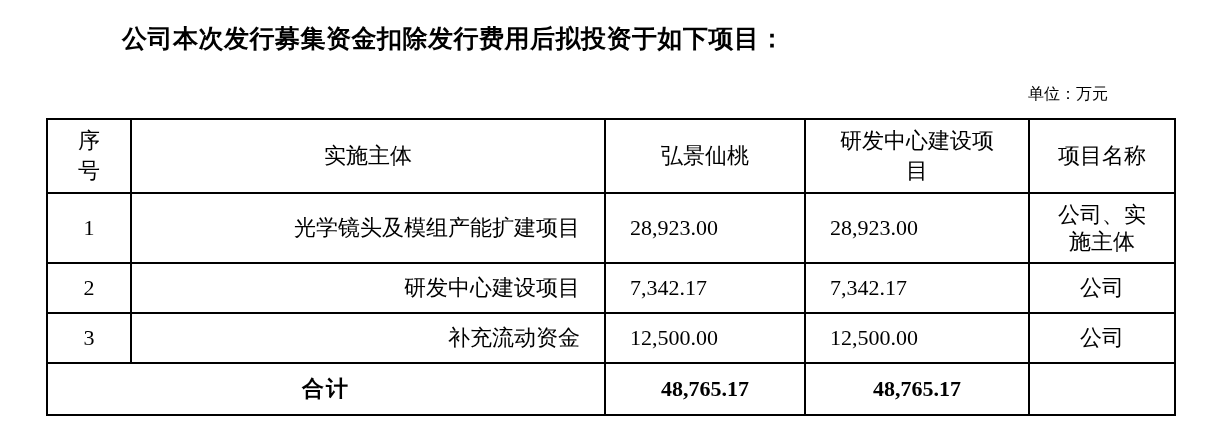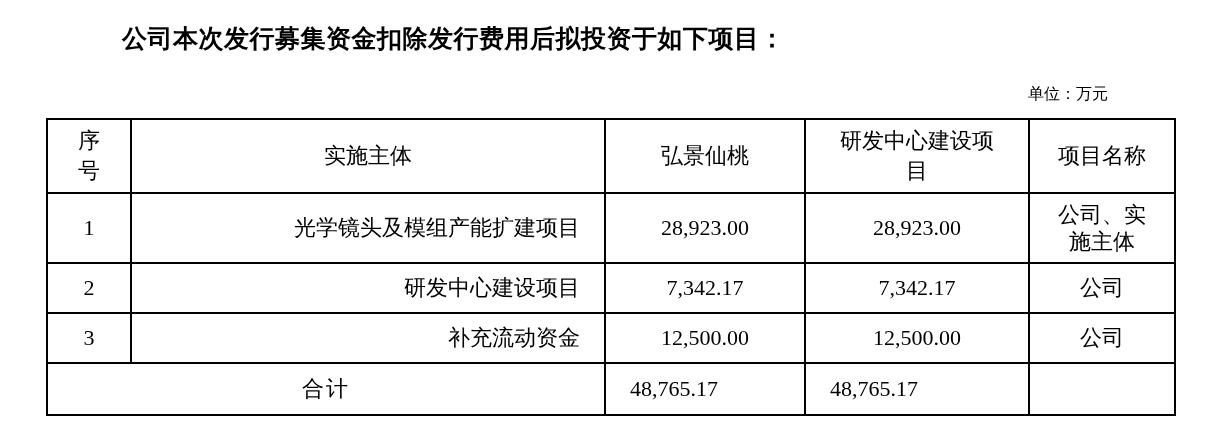--- a/index.html
+++ b/index.html
@@ -66,41 +66,41 @@
   .col-body  { width: 146px; }
 
   td.c-no {
     text-align: center;
   }
   td.c-name {
     text-align: right;
     padding-left: 14px;
   }
   td.c-num {
-    text-align: center;
+    text-align: left;
     padding-right: 16px;
   }
   td.c-body {
     text-align: center;
     line-height: 1.25;
   }
   tr.row-item td { height: 50px; }
   tr.row-tall td { height: 70px; }
   tr.total-row td {
-    font-weight: 400;
+    font-weight: 700;
     height: 52px;
   }
   .total-label {
     text-align: center;
     font-weight: 700;
     font-size: 23px;
     letter-spacing: 2px;
   }
   .total-num {
-    text-align: left;
+    text-align: center;
     padding-right: 16px;
     font-weight: 700;
   }
   .blank-cell { }
 </style>
 </head>
 <body>
 
 <div class="page">
 

